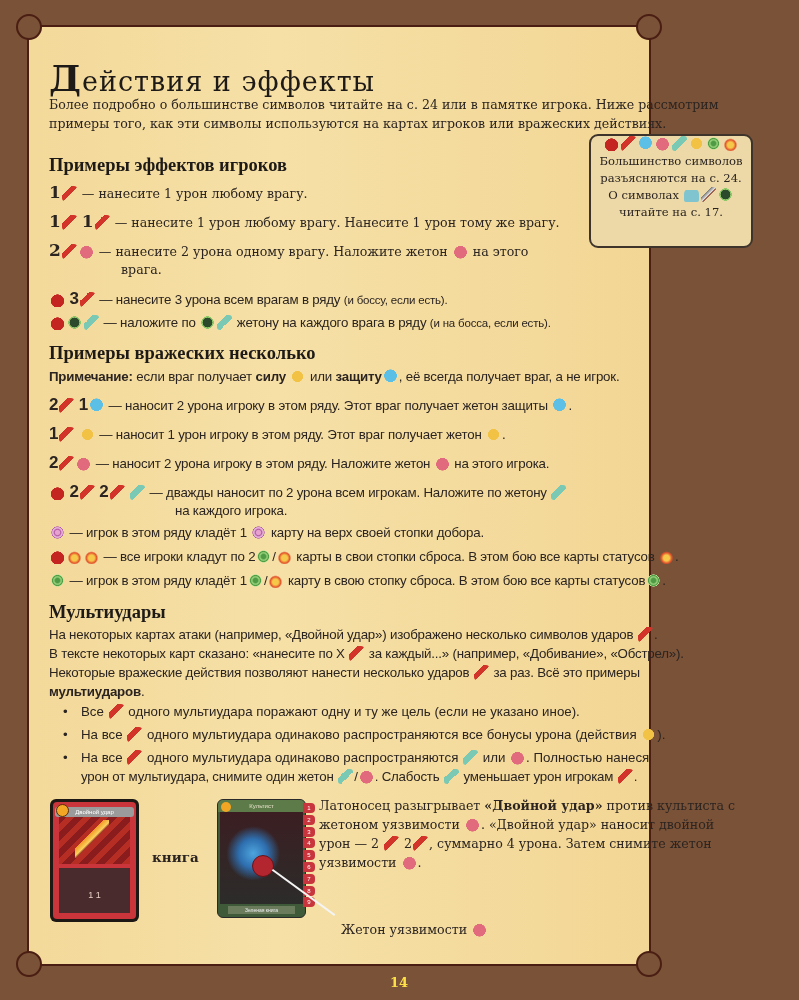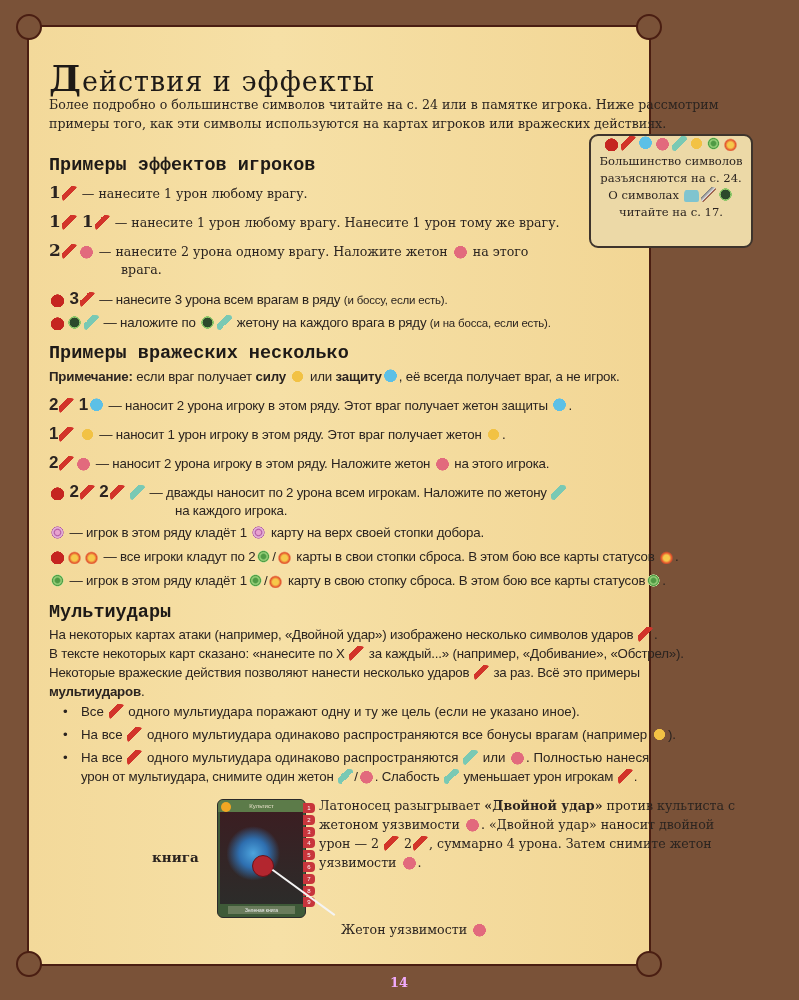--- a/index.html
+++ b/index.html
@@ -4,21 +4,21 @@
 <style>
   html,body{margin:0;padding:0;}
   body{width:799px;height:1000px;background:#7a5238;position:relative;overflow:hidden;font-family:"DejaVu Serif","Liberation Serif",serif;color:#2b2420;}
   .page{position:absolute;left:27px;top:25px;width:624px;height:941px;background:linear-gradient(90deg,#f3d99a 0%,#f6e0a6 40%,#f2d695 100%);border:2px solid #4a1e12;box-sizing:border-box;}
   .corner{position:absolute;width:22px;height:22px;background:#7a5238;border:2px solid #4a1e12;border-radius:50%;}
   .c-tl{left:-13px;top:-13px;} .c-tr{right:-13px;top:-13px;} .c-bl{left:-13px;bottom:-13px;} .c-br{right:-13px;bottom:-13px;}
   .content{position:absolute;left:20px;top:0;right:18px;}
   h1{margin:0;position:absolute;top:30px;left:0;font-family:"DejaVu Serif",serif;font-weight:normal;font-size:27px;letter-spacing:1px;color:#1e1a17;}
   h1 .cap{font-size:36px;font-weight:bold;}
   .intro{position:absolute;top:68px;left:0;width:712px;font-size:12.6px;line-height:19px;font-family:"DejaVu Serif",serif;}
-  h2{margin:0;font-size:18.5px;font-weight:bold;font-family:Liberation Mono, monospace;position:absolute;left:0;color:#1e1a17;}
+  h2{margin:0;font-size:18.5px;font-weight:bold;font-family:Liberation Serif, serif;position:absolute;left:0;color:#1e1a17;}
   .line{position:absolute;left:0;font-size:12.6px;line-height:19px;white-space:nowrap;}
   .line.cond{font-family:"Liberation Sans",sans-serif;font-size:13.3px;letter-spacing:-0.2px;}
   .num{font-weight:bold;font-size:17px;}
   .ico{display:inline-block;width:15px;height:15px;vertical-align:-3px;margin:0 1px;border-radius:3px;}
   .i-sword{background:linear-gradient(135deg,transparent 30%,#d2342a 30%,#d2342a 55%,transparent 55%);transform:rotate(0deg);}
   .i-heart{background:radial-gradient(circle at 50% 55%,#e26a7d 55%,transparent 58%);}
   .i-shield{background:radial-gradient(circle at 50% 45%,#5cc0e6 55%,transparent 58%);}
   .i-arm{background:radial-gradient(circle at 50% 50%,#f2c244 50%,transparent 55%);}
   .i-weak{background:linear-gradient(135deg,transparent 30%,#79c9b4 30%,#79c9b4 60%,transparent 60%);}
   .i-aoe{background:radial-gradient(circle at 50% 60%,#c52520 55%,transparent 58%);}
@@ -47,21 +47,21 @@
   .card2 .art{position:absolute;left:2px;top:12px;right:2px;height:92px;background:radial-gradient(ellipse at 40% 45%,#4da4dd 0,#2e6fb0 20%,transparent 38%),linear-gradient(180deg,#3b1e22,#2c2c2a);}
   .card2 .foot{position:absolute;left:10px;right:10px;bottom:3px;height:8px;background:#6a7c5c;font-size:5px;color:#eee;text-align:center;line-height:8px;font-family:"Liberation Sans",sans-serif;}
   .card2 .tok{position:absolute;left:34px;top:55px;width:20px;height:20px;border-radius:50%;background:#b3262f;border:1px solid #6a1318;}
   .card2 .cost{position:absolute;left:3px;top:2px;width:10px;height:10px;border-radius:50%;background:#f2a623;}
   .hp{position:absolute;left:274px;top:776px;width:12px;}
   .hp div{height:10px;margin-bottom:1.8px;background:#c8353c;color:#fff;font-size:6px;text-align:center;line-height:10px;border-radius:0 4px 4px 0;font-family:"Liberation Sans",sans-serif;}
   .protiv{position:absolute;left:123px;top:822px;font-weight:bold;font-size:13.5px;}
   .ex-text{position:absolute;left:290px;top:769px;width:420px;font-size:12.6px;line-height:19px;}
   .arrow{position:absolute;left:244px;top:842px;width:77px;height:1.5px;background:#f4f4f4;transform-origin:0 0;transform:rotate(36deg);}
   .token-label{position:absolute;left:312px;top:895px;font-size:12.6px;text-align:right;}
-  .pagenum{position:absolute;left:390px;top:975px;color:#f0abfc;font-weight:bold;font-size:13px;font-family:"DejaVu Serif",serif;}
+  .pagenum{position:absolute;left:390px;top:975px;color:#fde047;font-weight:bold;font-size:13px;font-family:"DejaVu Serif",serif;}
 </style>
 </head>
 <body>
 
 <div class="page">
   <div class="corner c-tl"></div>
   <div class="corner c-tr"></div>
   <div class="corner c-bl"></div>
   <div class="corner c-br"></div>
 
@@ -98,27 +98,37 @@
     <div class="line cond" style="top:520px"><span class="ico i-aoe"></span><span class="ico i-burn"></span><span class="ico i-burn"></span> <span>— все игроки кладут по 2</span><span class="ico i-wound"></span>/<span class="ico i-burn"></span> <span>карты в свои стопки сброса. В этом бою все карты статусов</span> <span class="ico i-burn"></span>.</div>
     <div class="line cond" style="top:544px"><span class="ico i-wound"></span> <span>— игрок в этом ряду кладёт 1</span><span class="ico i-wound"></span>/<span class="ico i-burn"></span> <span>карту в свою стопку сброса. В этом бою все карты статусов</span><span class="ico i-wound"></span>.</div>
 
     <h2 style="top:575px">Мультиудары</h2>
     <div class="line cond" style="top:598px"><span>На некоторых картах атаки (например, «Двойной удар») изображено несколько символов ударов</span> <span class="ico i-sword"></span>.</div>
     <div class="line cond" style="top:617px"><span>В тексте некоторых карт сказано: «нанесите по X</span> <span class="ico i-sword"></span> <span>за каждый...» (например, «Добивание», «Обстрел»).</span></div>
     <div class="line cond" style="top:636px"><span>Некоторые вражеские действия позволяют нанести несколько ударов</span> <span class="ico i-sword"></span> <span>за раз. Всё это примеры</span></div>
     <div class="line cond" style="top:655px"><b>мультиударов</b>.</div>
 
     <div class="bullet" style="top:675px"><span>Все</span> <span class="ico i-sword"></span> <span>одного мультиудара поражают одну и ту же цель (если не указано иное).</span></div>
-    <div class="bullet" style="top:698px"><span>На все</span> <span class="ico i-sword"></span> <span>одного мультиудара одинаково распространяются все бонусы врагам (например</span> <span class="ico i-arm"></span>).</div>
+    <div class="bullet" style="top:698px"><span>На все</span> <span class="ico i-sword"></span> <span>одного мультиудара одинаково распространяются все бонусы урона (действия</span> <span class="ico i-arm"></span>).</div>
     <div class="bullet" style="top:721px"><span>На все</span> <span class="ico i-sword"></span> <span>одного мультиудара одинаково распространяются</span> <span class="ico i-weak"></span> <span>или</span> <span class="ico i-heart"></span><span>. Полностью нанеся</span></div>
     <div class="line cond" style="top:740px;left:32px"><span>урон от мультиудара, снимите один жетон</span> <span class="ico i-weak"></span>/<span class="ico i-heart"></span><span>. Слабость</span> <span class="ico i-weak"></span> <span>уменьшает урон игрокам</span> <span class="ico i-sword"></span>.</div>
 
   </div>
 
 
+  <div class="card card1">
+    <div class="inner">
+      <div class="art"></div>
+      <div class="bolt"></div>
+      <div class="ban">Двойной удар</div>
+      <div class="cost"></div>
+      <div class="lower"></div>
+      <div class="val">1 1</div>
+    </div>
+  </div>
 
   <div class="protiv">книга</div>
 
   <div class="card card2">
     <div class="hdr">Культист</div>
     <div class="art"></div>
     <div class="cost"></div>
     <div class="tok"></div>
     <div class="foot">Зеленая книга</div>
   </div>

